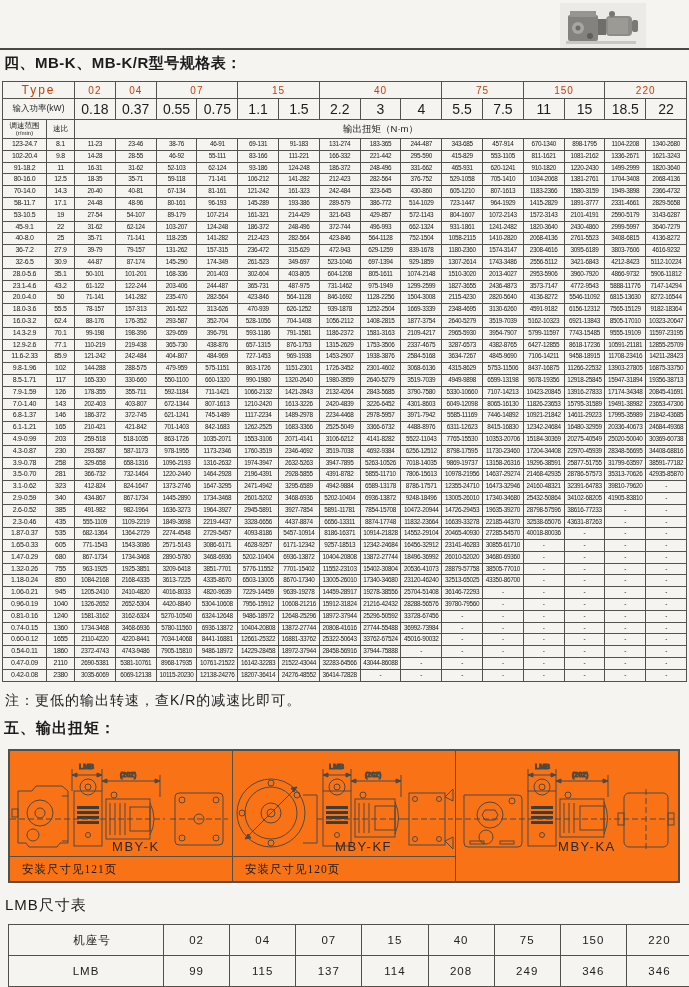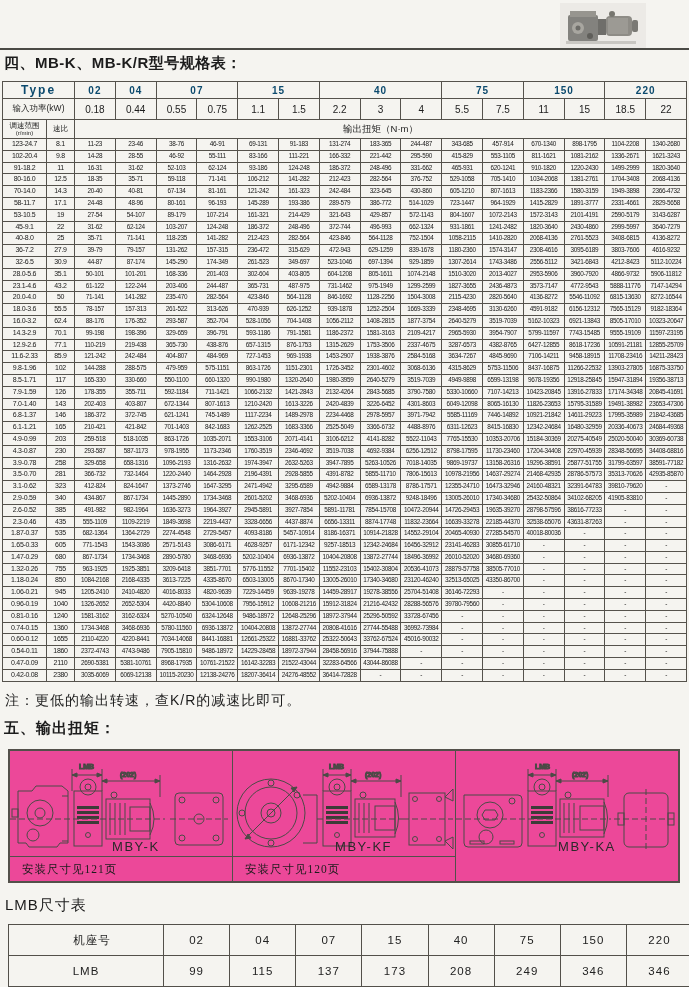--- a/index.html
+++ b/index.html
@@ -13,40 +13,40 @@
   #topline{position:absolute;top:48px;left:0;width:689px;height:0;border-top:2px solid #4a4a45;}
   
   #title4{position:absolute;top:54px;left:4px;font-size:15px;font-weight:bold;letter-spacing:0.5px;}
   
   #spec-wrap{position:absolute;top:81px;left:2px;width:685px;}
   table{border-collapse:collapse;table-layout:fixed;width:685px;}
   #spec-table td,#spec-table th{
     border:1px solid #55524c;padding:0;text-align:center;vertical-align:middle;
     font-weight:normal;overflow:hidden;white-space:nowrap;
   }
-  #spec-table .rowA th{height:16px;font-size:10px;letter-spacing:1px;color:#0c4a6e;font-weight:bold;}
+  #spec-table .rowA th{height:16px;font-size:10px;letter-spacing:1px;color:#c2410c;}
   #spec-table .rowA th.h-type{font-size:12px;letter-spacing:2px;}
-  #spec-table .rowB th{height:20px;font-size:10px;}
+  #spec-table .rowB th{height:20px;font-size:14px;}
   #spec-table .rowB th.h-power{font-size:8.5px;letter-spacing:0;}
   #spec-table .rowC th{height:18px;font-size:9.5px;}
   #spec-table .rowC th.h-speed{font-size:7.5px;line-height:1.1;}
   #spec-table .rowC th.h-speed .sub{display:block;font-size:6px;}
   #spec-table .rowC th.h-ratio{font-size:7.5px;}
   #spec-table tbody td{
     height:10.8px;line-height:10.8px;font-size:6.4px;letter-spacing:-0.3px;color:#191919;
   }
   #spec-table tbody td.c-speed{font-size:7px;}
   #spec-table tbody td.c-ratio{font-size:7px;}
   
   #note{position:absolute;top:692px;left:5px;font-size:14px;letter-spacing:1px;}
   #title5{position:absolute;top:719px;left:4px;font-size:15px;font-weight:bold;letter-spacing:1px;}
   
   #panels{
     position:absolute;top:749px;left:8px;width:672px;height:134px;
-    border:2px solid #53504a;display:flex;box-sizing:border-box;background:#ec4899;
+    border:2px solid #53504a;display:flex;box-sizing:border-box;background:#f97316;
   }
   .panel{flex:1 1 0;display:flex;flex-direction:column;border-right:1px solid #53504a;min-width:0;}
   .panel:last-child{border-right:none;}
   .drawing{position:relative;height:105px;}
   .drawing svg{position:absolute;top:0;left:0;}
   .model-label{position:absolute;bottom:2px;left:46%;font-size:13px;letter-spacing:1.5px;color:#2a2a2a;}
   .caption{border-top:1px solid #53504a;height:24px;font-size:11.5px;letter-spacing:1px;padding:5px 0 0 12px;box-sizing:border-box;font-family:Liberation Serif, serif;}
   
   #lmb-title{position:absolute;top:896px;left:5px;font-size:15px;letter-spacing:1px;}
   #lmb-wrap{position:absolute;top:924px;left:8px;width:672px;}
@@ -109,21 +109,21 @@
           <th colspan="2">07</th>
           <th colspan="2">15</th>
           <th colspan="3">40</th>
           <th colspan="2">75</th>
           <th colspan="2">150</th>
           <th colspan="2">220</th>
         </tr>
         <tr class="rowB">
           <th class="h-power" colspan="2">输入功率(kW)</th>
           <th>0.18</th>
-          <th>0.44</th>
+          <th>0.37</th>
           <th>0.55</th>
           <th>0.75</th>
           <th>1.1</th>
           <th>1.5</th>
           <th>2.2</th>
           <th>3</th>
           <th>4</th>
           <th>5.5</th>
           <th>7.5</th>
           <th>11</th>
@@ -1212,21 +1212,21 @@
           <td>40</td>
           <td>75</td>
           <td>150</td>
           <td>220</td>
         </tr>
         <tr>
           <th>LMB</th>
           <td>99</td>
           <td>115</td>
           <td>137</td>
-          <td>173</td>
+          <td>114</td>
           <td>208</td>
           <td>249</td>
           <td>346</td>
           <td>346</td>
         </tr>
       </tbody>
   </table>
 </div>
 
 </body></html>

